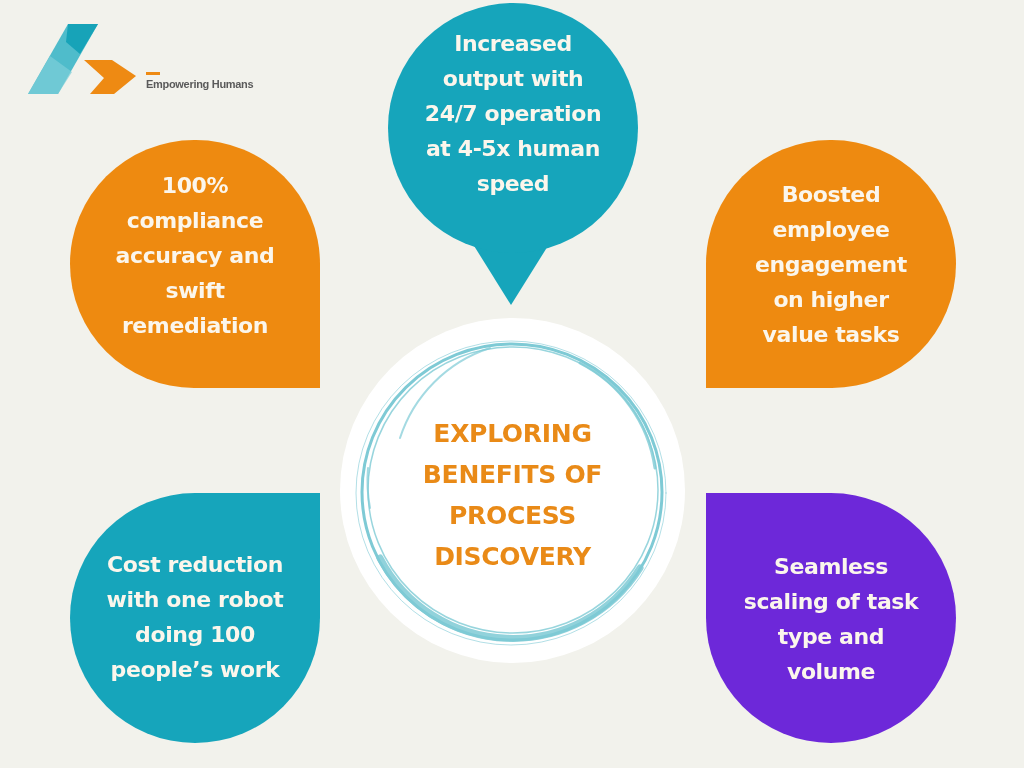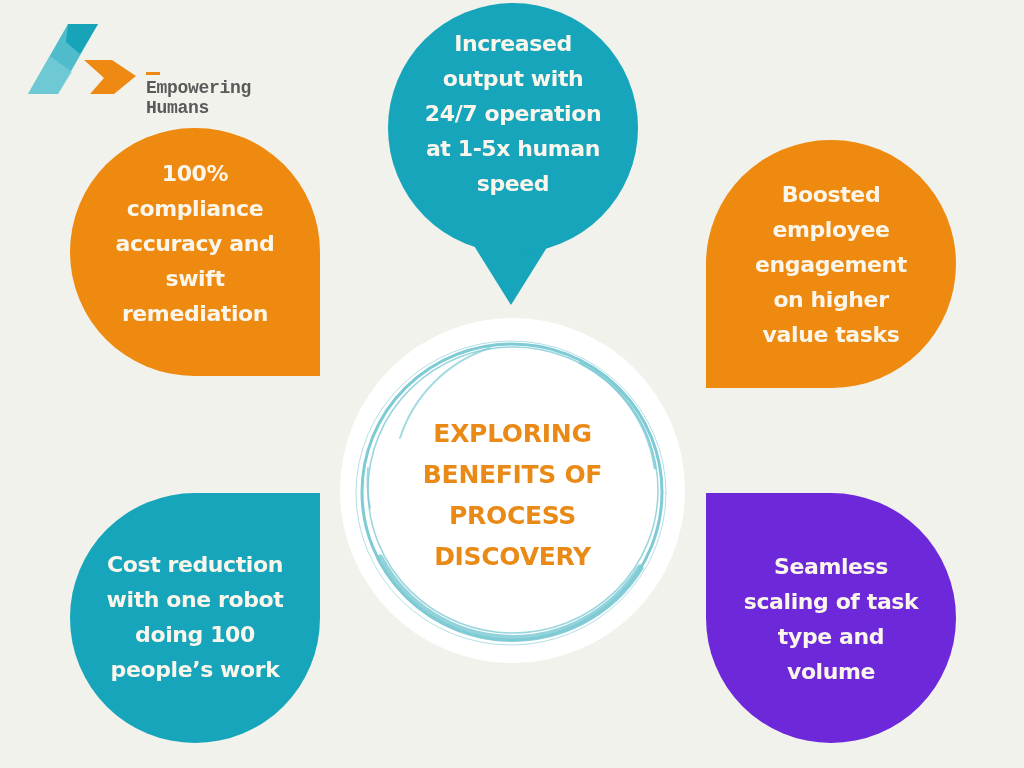--- a/index.html
+++ b/index.html
@@ -12,22 +12,22 @@
     .logo { position: absolute; left: 28px; top: 22px; width: 260px; height: 80px; }
     .logo-mark { position: absolute; left: 0; top: 0; }
     .logo-word {
       position: absolute; left: 118px; top: 8px;
       font-family: "DejaVu Sans", sans-serif; font-weight: bold;
       font-size: 34px; letter-spacing: 1px; color: #17a3b8;
     }
     .logo-rule { position: absolute; left: 118px; top: 50px; width: 14px; height: 3px; background: #ee8a13; }
     .logo-tag {
       position: absolute; left: 118px; top: 56px;
-      font-family: Liberation Mono, monospace; font-weight: bold;
-      font-size: 18px; color: #5a5a5a; letter-spacing: -0.3px;
+      font-family: Liberation Sans, sans-serif; font-weight: bold;
+      font-size: 11px; color: #5a5a5a; letter-spacing: -0.3px;
     }
 
     .petal {
       position: absolute; display: flex; align-items: center; justify-content: center;
       text-align: center; color: #fbf6ec; font-weight: bold;
       font-family: "DejaVu Sans", sans-serif; font-size: 22px; line-height: 35px;
       letter-spacing: -0.4px;
     }
     .petal span { display: block; white-space: pre-line; }
 
@@ -36,21 +36,21 @@
       border-radius: 50%; background: #16a5bb;
     }
     .p-top-tip {
       position: absolute; left: 436px; top: 185px; width: 150px; height: 120px;
       background: #16a5bb;
       clip-path: polygon(0 0, 100% 0, 50% 100%);
     }
     .p-top span { margin-top: -30px; }
 
     .p-tl {
-      left: 70px; top: 128px; width: 250px; height: 248px; background: #ee8a10;
+      left: 70px; top: 140px; width: 250px; height: 248px; background: #ee8a10;
       border-radius: 125px 125px 0 125px;
     }
     .p-tr {
       left: 706px; top: 140px; width: 250px; height: 248px; background: #ee8a10;
       border-radius: 125px 125px 125px 0;
     }
     .p-bl {
       left: 70px; top: 493px; width: 250px; height: 250px; background: #16a5bb;
       border-radius: 125px 0 125px 125px;
     }
@@ -88,21 +88,21 @@
   </svg>
   <div class="logo-rule"></div>
   <div class="logo-tag">Empowering Humans</div>
 </div>
 
 <div class="p-top-tip"></div>
 <div class="petal p-top">
   <span>Increased
 output with
 24/7 operation
-at 1-5x human
+at 4-5x human
 speed</span>
 </div>
 
 <div class="petal p-tl">
   <span>100%
 compliance
 accuracy and
 swift
 remediation</span>
 </div>

